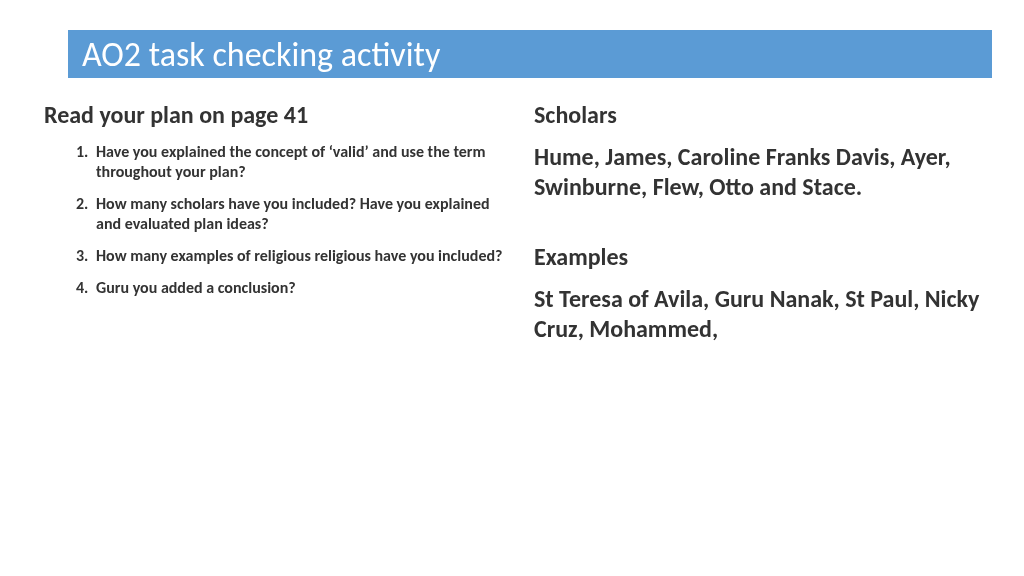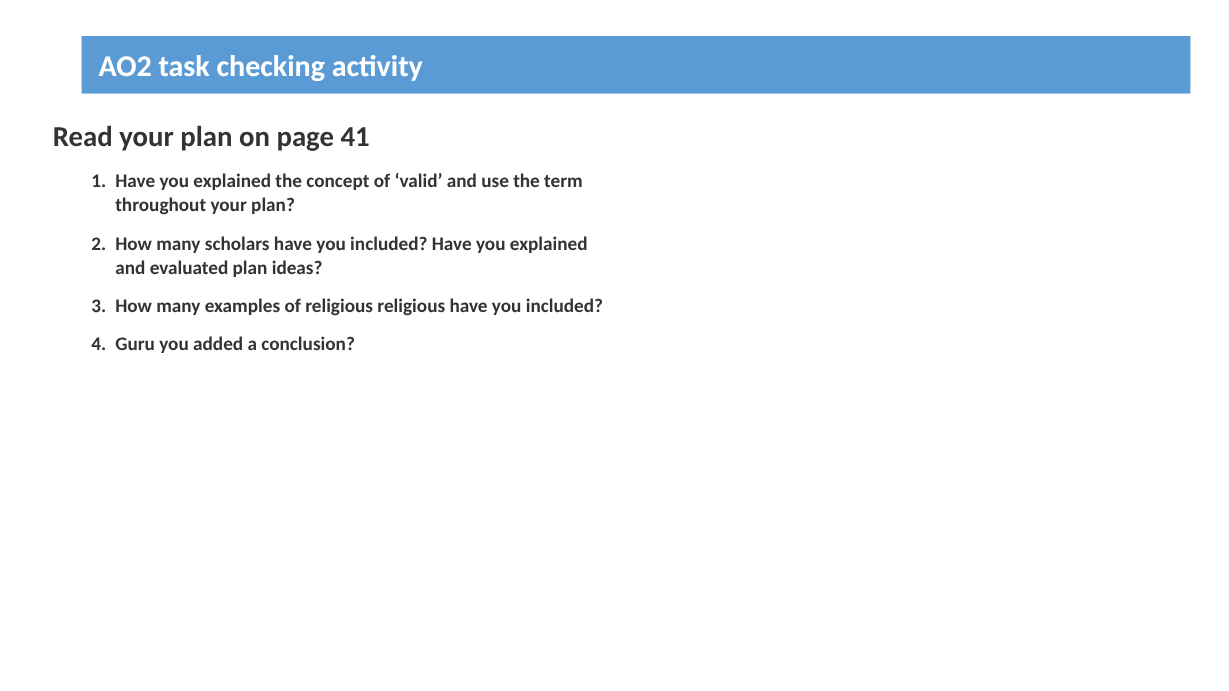--- a/index.html
+++ b/index.html
@@ -18,22 +18,22 @@
     left: 68px;
     right: 32px;
     height: 48px;
     background: #5b9bd5;
     display: flex;
     align-items: center;
     padding-left: 14px;
   }
   .title-bar span {
     color: #ffffff;
-    font-size: 25px;
-    font-weight: 700;
+    font-size: 34px;
+    font-weight: 400;
   }
   .content {
     position: absolute;
     top: 100px;
     left: 44px;
     right: 32px;
     bottom: 20px;
     display: flex;
     font-weight: bold;
   }
@@ -86,14 +86,21 @@
   <div class="col-left">
     <div class="intro">Read your plan on page 41</div>
     <ol>
       <li>Have you explained the concept of ‘valid’ and use the term throughout your plan?</li>
       <li>How many scholars have you included? Have you explained and evaluated plan ideas?</li>
       <li>How many examples of religious religious have you included?</li>
       <li>Guru you added a conclusion?</li>
     </ol>
   </div>
 
+  <div class="col-right">
+    <div class="heading">Scholars</div>
+    <div class="body-text">Hume, James, Caroline Franks Davis, Ayer, Swinburne, Flew, Otto and Stace.</div>
+    <div class="spacer"></div>
+    <div class="heading">Examples</div>
+    <div class="body-text">St Teresa of Avila, Guru Nanak, St Paul, Nicky Cruz, Mohammed,</div>
+  </div>
 
 </div>
 
 </body></html>

